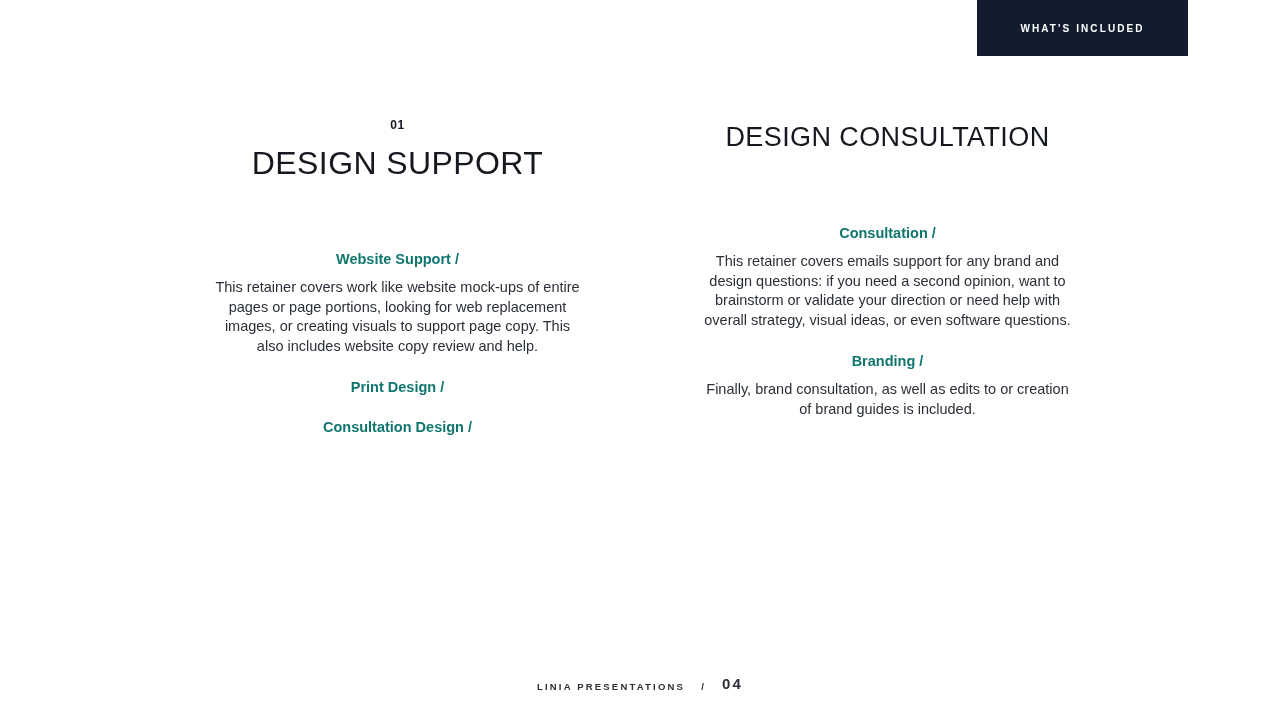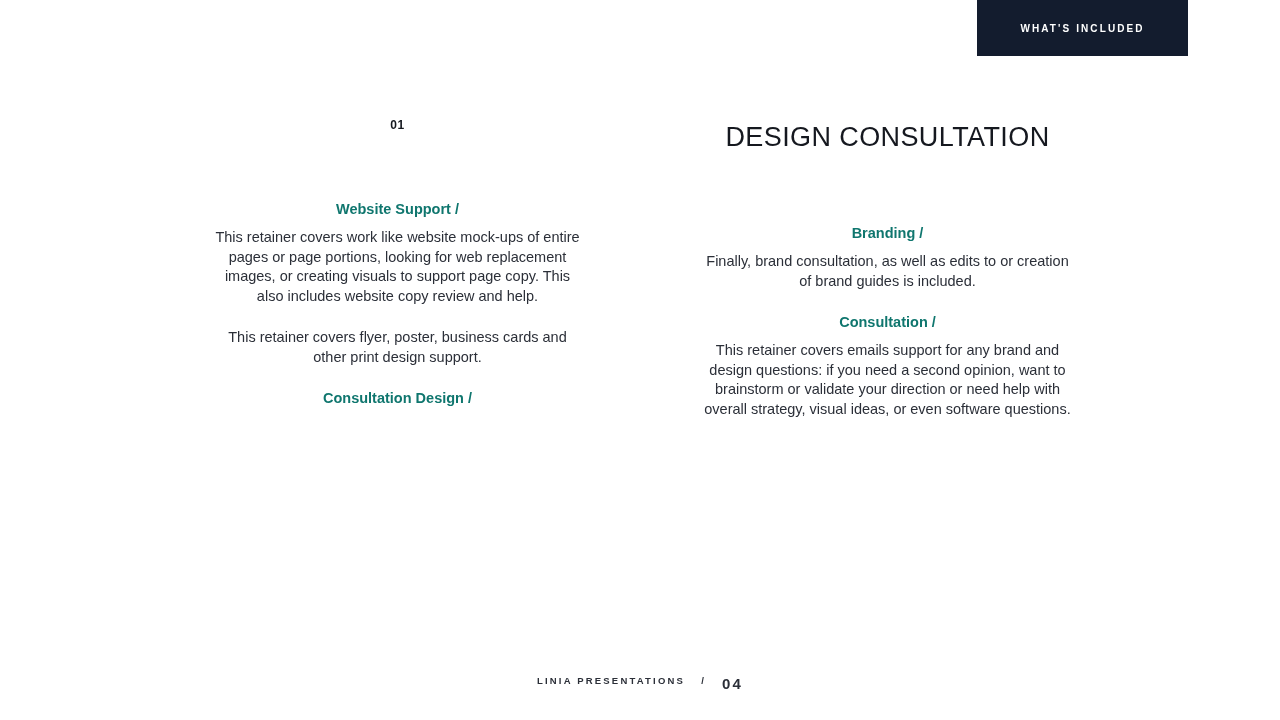--- a/index.html
+++ b/index.html
@@ -123,21 +123,21 @@
   }
 
   
   .footer {
     position: absolute;
     bottom: 28px;
     left: 0;
     width: 1280px;
     display: flex;
     justify-content: center;
-    align-items: flex-start;
+    align-items: flex-end;
     gap: 0px;
   }
   .footer-text {
     font-size: 9.5px;
     letter-spacing: 2.2px;
     font-weight: 600;
     color: #2b2f38;
     text-transform: uppercase;
   }
   .footer-sep {
@@ -162,44 +162,45 @@
   <div class="left-rule"></div>
 
   <div class="corner-tab">
     <span class="corner-tab-label">WHAT'S INCLUDED</span>
   </div>
 
   <div class="columns">
 
     <div class="column col-left">
       <div class="col-number">01</div>
+      <h2 class="col-title">DESIGN SUPPORT</h2>
       <div class="col-body">
         <div class="entry">
           <div class="entry-heading">Website Support /</div>
           <p class="entry-text">This retainer covers work like website mock-ups of entire pages or page portions, looking for web replacement images, or creating visuals to support page copy. This also includes website copy review and help.</p>
         </div>
         <div class="entry">
-          <p class="entry-text">This retainer covers flyer, poster, business cards and other print design support.</p>
+          <div class="entry-heading">Print Design /</div>
         </div>
         <div class="entry">
           <div class="entry-heading">Consultation Design /</div>
         </div>
       </div>
     </div>
 
     <div class="column col-right">
       <h2 class="col-title wide">DESIGN CONSULTATION</h2>
       <div class="col-body">
         <div class="entry">
+          <div class="entry-heading">Consultation /</div>
+          <p class="entry-text">This retainer covers emails support for any brand and design questions: if you need a second opinion, want to brainstorm or validate your direction or need help with overall strategy, visual ideas, or even software questions.</p>
+        </div>
+        <div class="entry">
           <div class="entry-heading">Branding /</div>
           <p class="entry-text">Finally, brand consultation, as well as edits to or creation of brand guides is included.</p>
-        </div>
-        <div class="entry">
-          <div class="entry-heading">Consultation /</div>
-          <p class="entry-text">This retainer covers emails support for any brand and design questions: if you need a second opinion, want to brainstorm or validate your direction or need help with overall strategy, visual ideas, or even software questions.</p>
         </div>
       </div>
     </div>
 
   </div>
 
   <div class="footer">
     <span class="footer-text">LINIA PRESENTATIONS</span>
     <span class="footer-sep">/</span>
     <span class="footer-page">04</span>

